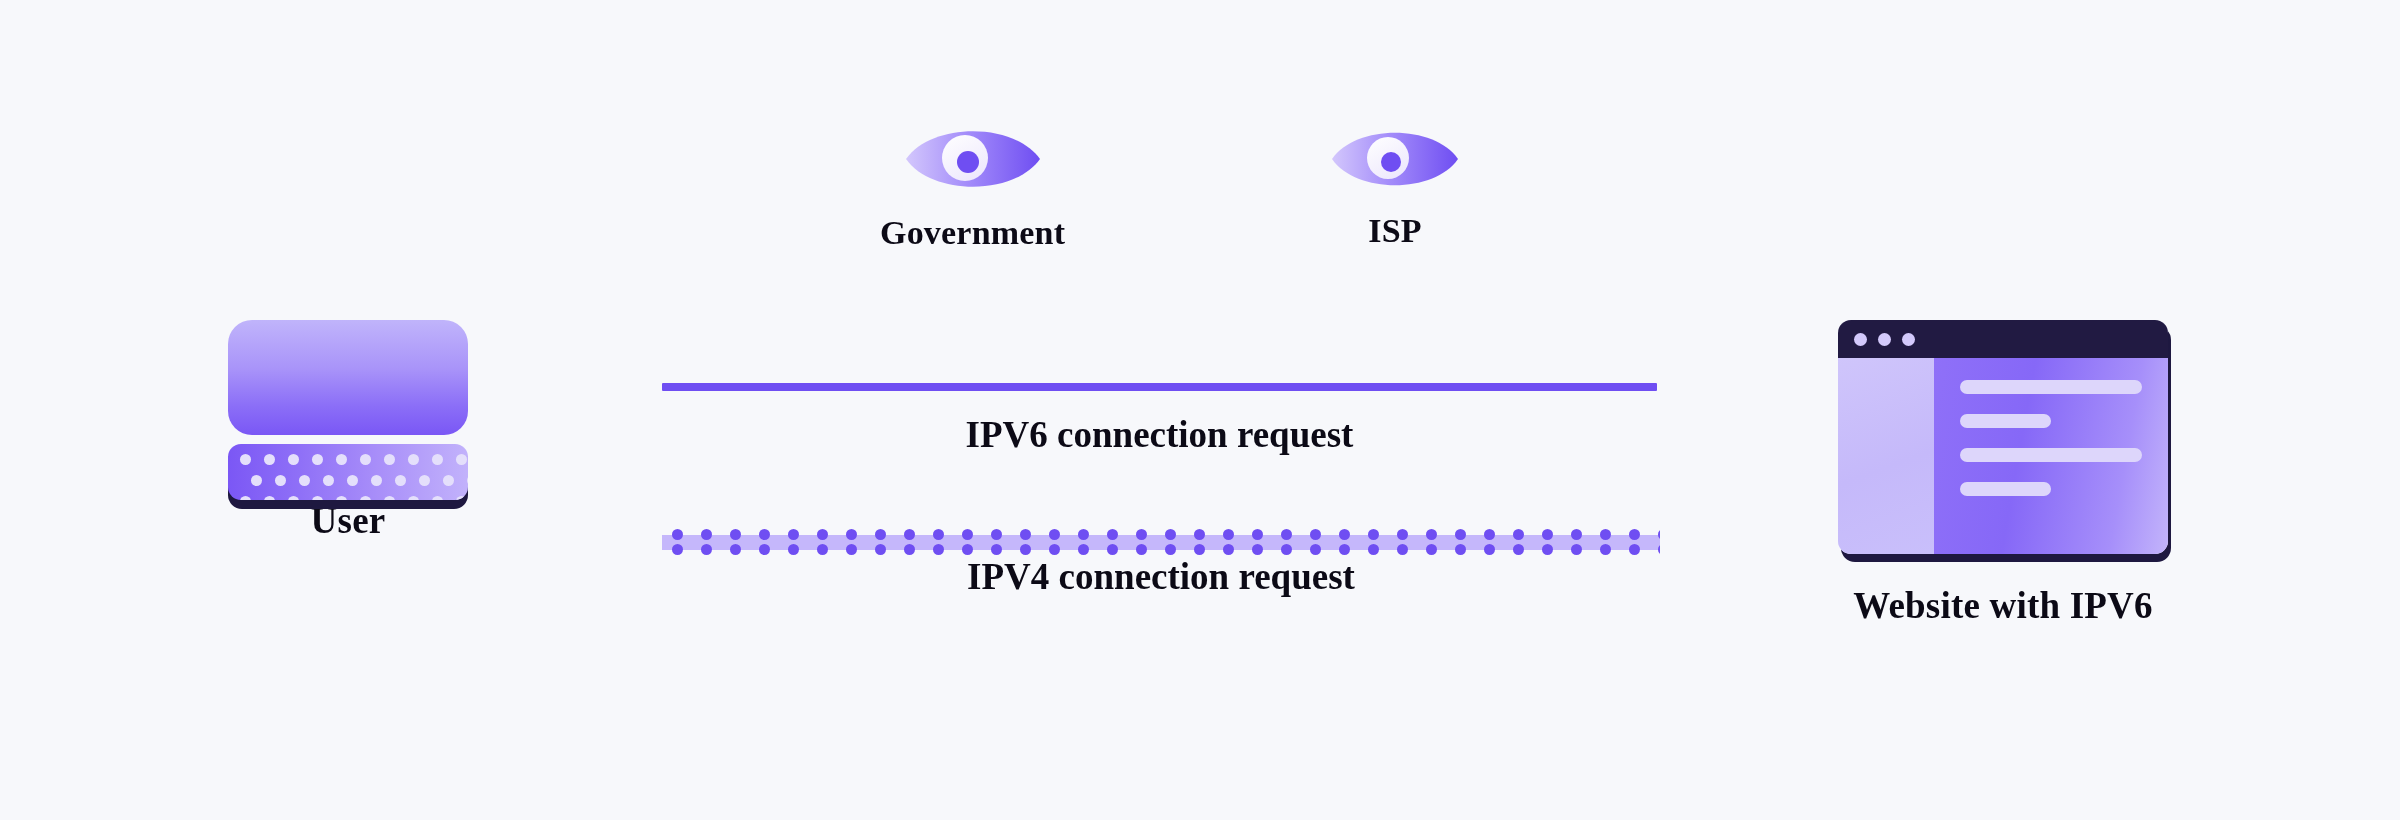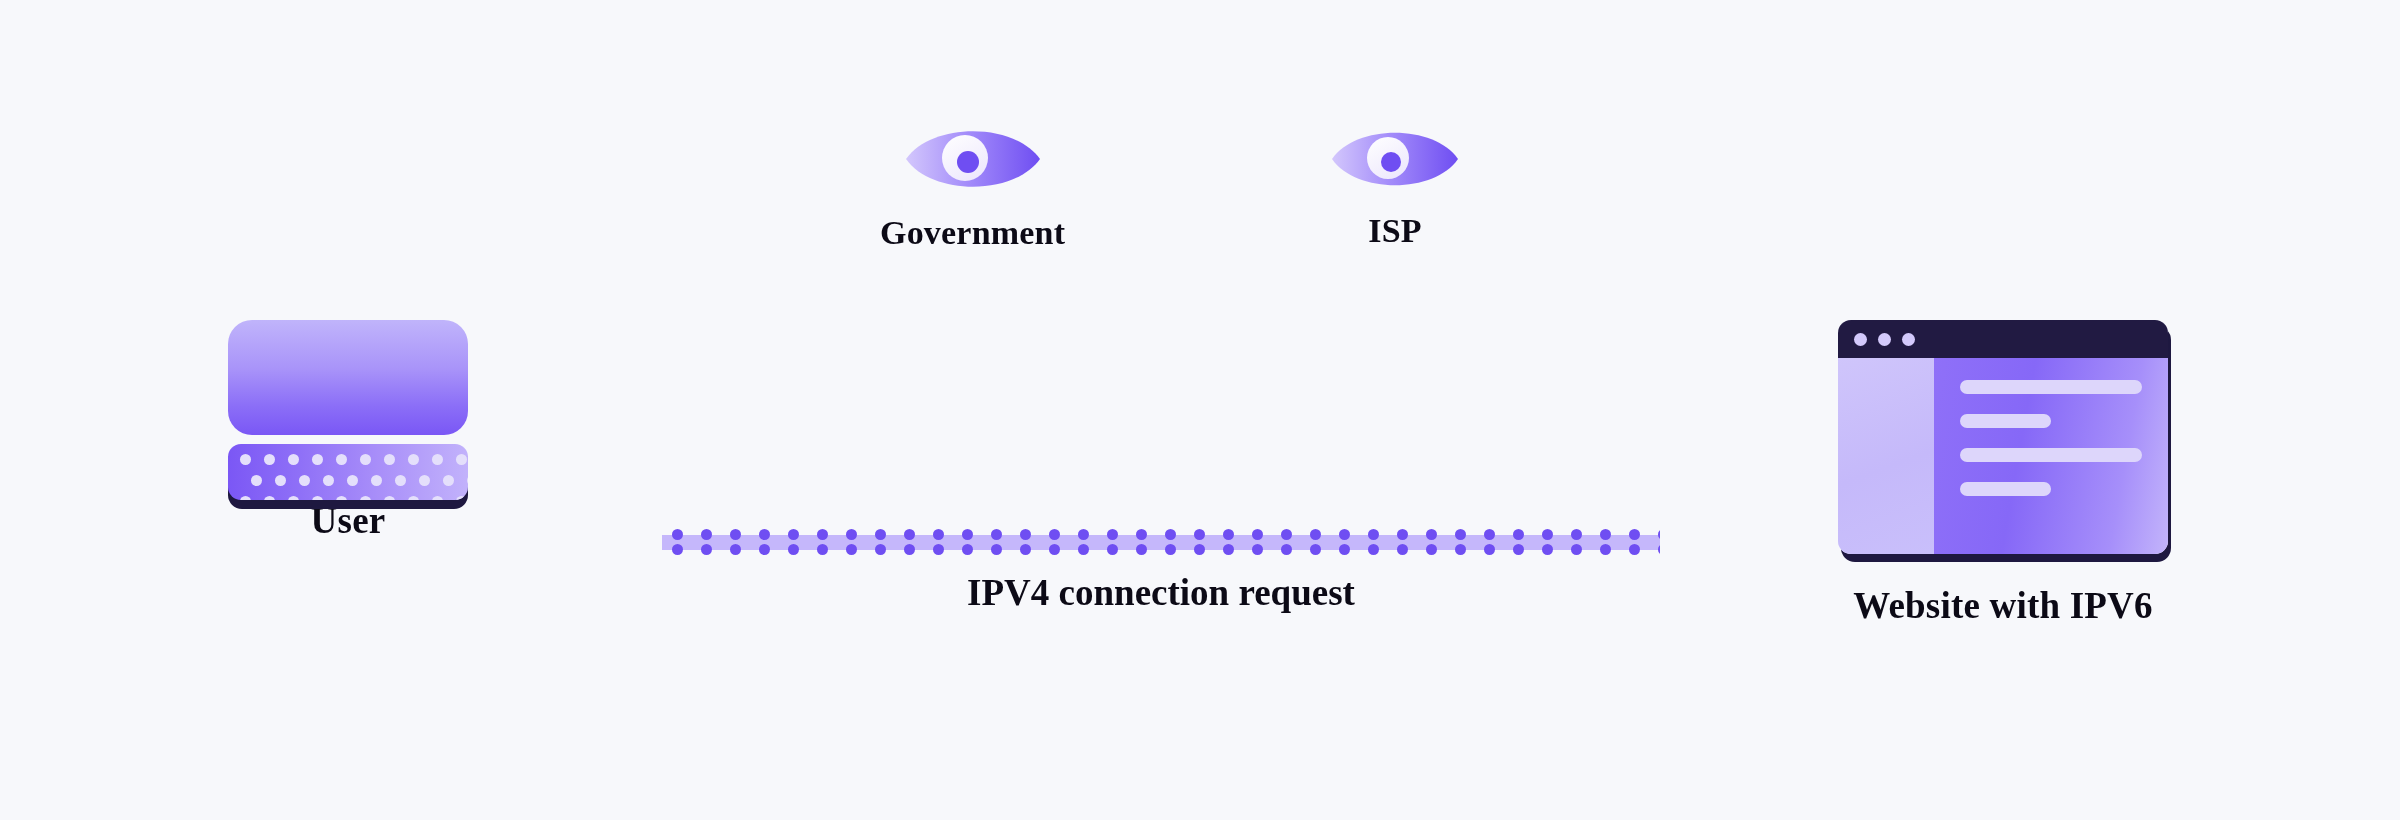--- a/index.html
+++ b/index.html
@@ -193,21 +193,21 @@
   }
   .dot-row.top { top: -6px; }
   .dot-row.bottom { top: 9px; }
   .dot {
     width: 11px;
     height: 11px;
     border-radius: 50%;
     background: #6f4ef2;
     flex: 0 0 auto;
   }
-  #link-ipv4 .link-label { top: 36px; }
+  #link-ipv4 .link-label { top: 20px; }
 </style>
 </head>
 <body>
 
 <div id="stage">
 
   <div class="node watcher" id="gov-node" style="left:880px; top:128px;">
     <div class="eye-wrap">
       <svg width="138" height="62" viewBox="0 0 138 62" xmlns="http://www.w3.org/2000/svg">
         <defs>
@@ -290,20 +290,24 @@
           </linearGradient>
         </defs>
         <path d="M2 29 C 26 -6, 104 -6, 128 29 C 104 64, 26 64, 2 29 Z" fill="url(#eyeGradIsp)"></path>
         <circle cx="58" cy="28" r="21" fill="url(#irisGradIsp)"></circle>
         <circle cx="61" cy="32" r="10" fill="#6f4ef2"></circle>
       </svg>
     </div>
     <div class="caption eye-caption">ISP</div>
   </div>
 
+  <div class="link" id="link-ipv6">
+    <div class="solid-line" style="background: rgb(111, 78, 242);"></div>
+    <div class="link-label">IPV6 connection request</div>
+  </div>
 
   <div class="link" id="link-ipv4">
     <div class="dotted-track" style="background: rgb(197, 183, 251);">
       <div class="dot-row top" id="ipv4-dots-top">
           <span class="dot" style="background: rgb(111, 78, 242);"></span>
           <span class="dot" style="background: rgb(111, 78, 242);"></span>
           <span class="dot" style="background: rgb(111, 78, 242);"></span>
           <span class="dot" style="background: rgb(111, 78, 242);"></span>
           <span class="dot" style="background: rgb(111, 78, 242);"></span>
           <span class="dot" style="background: rgb(111, 78, 242);"></span>

